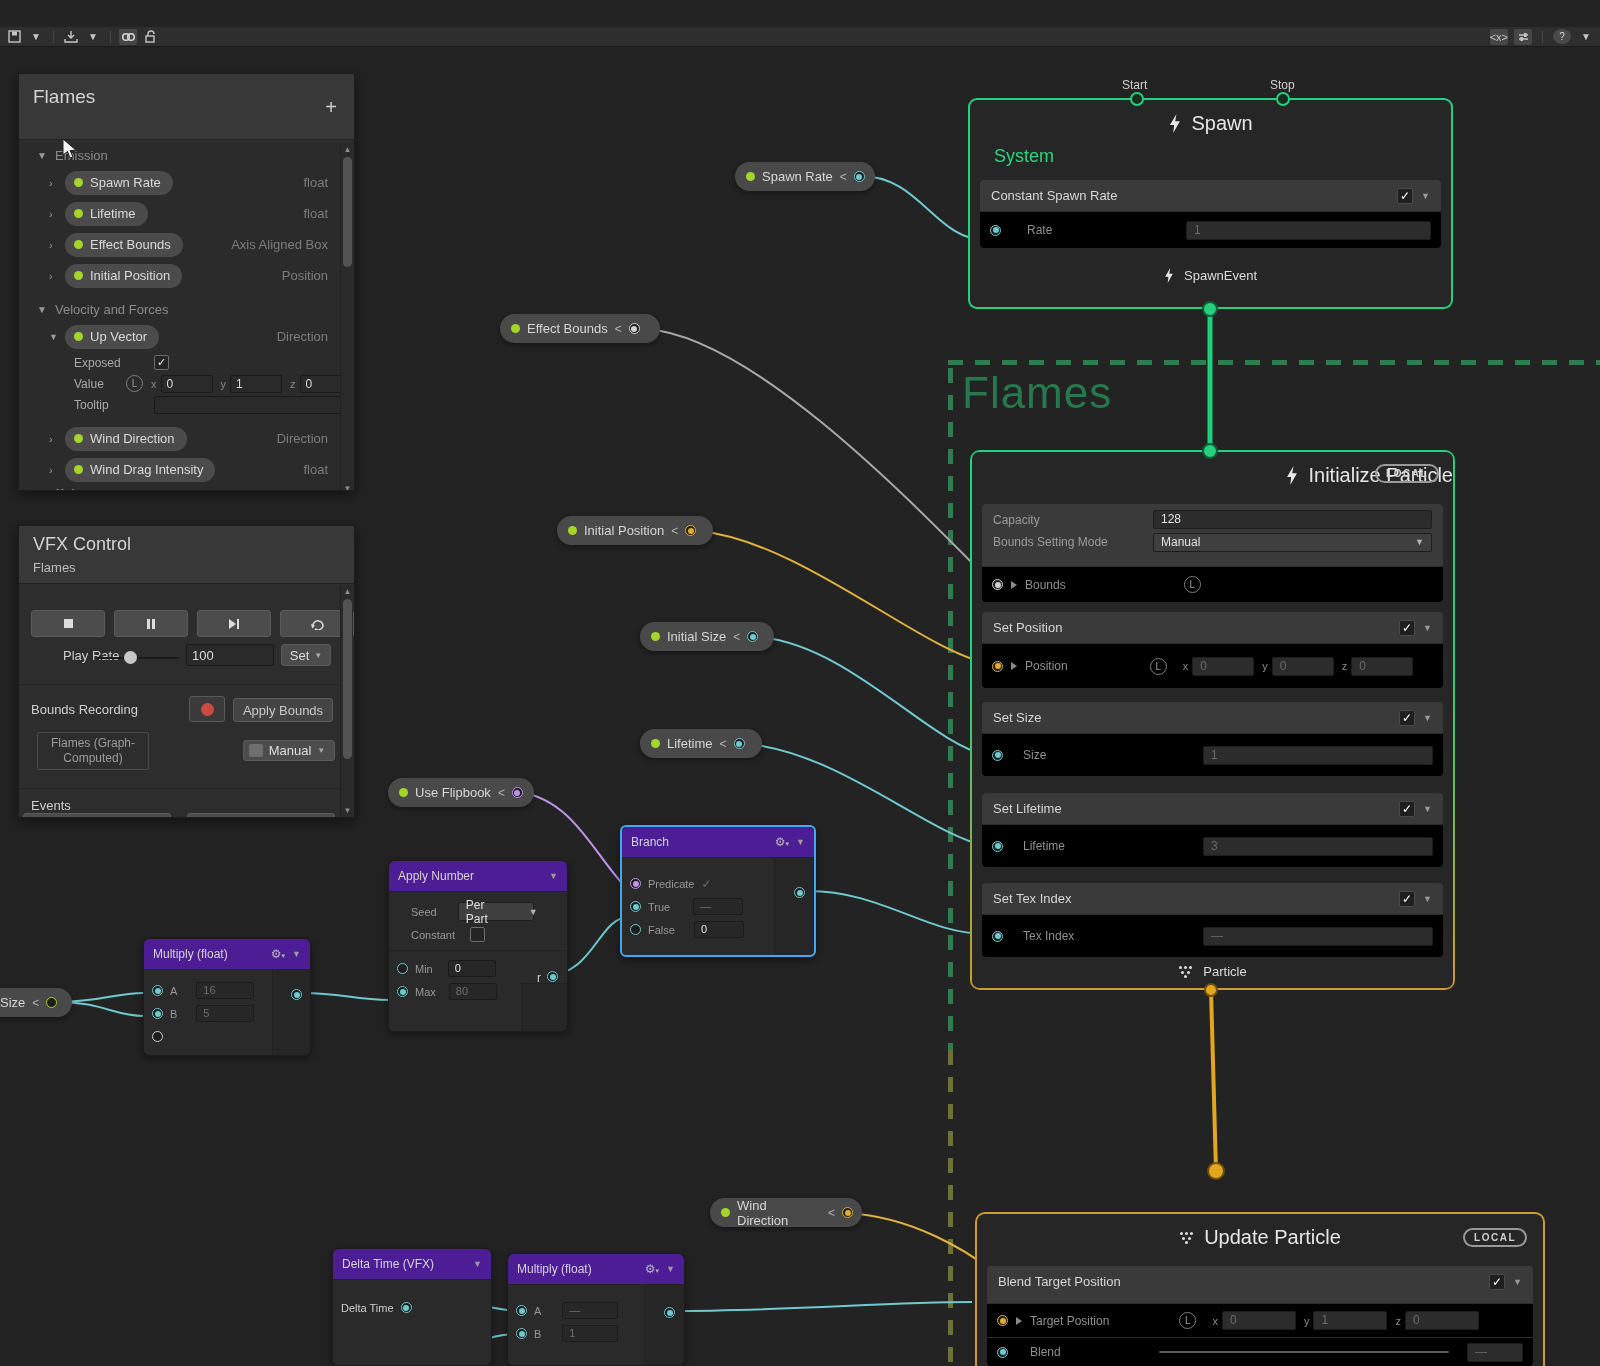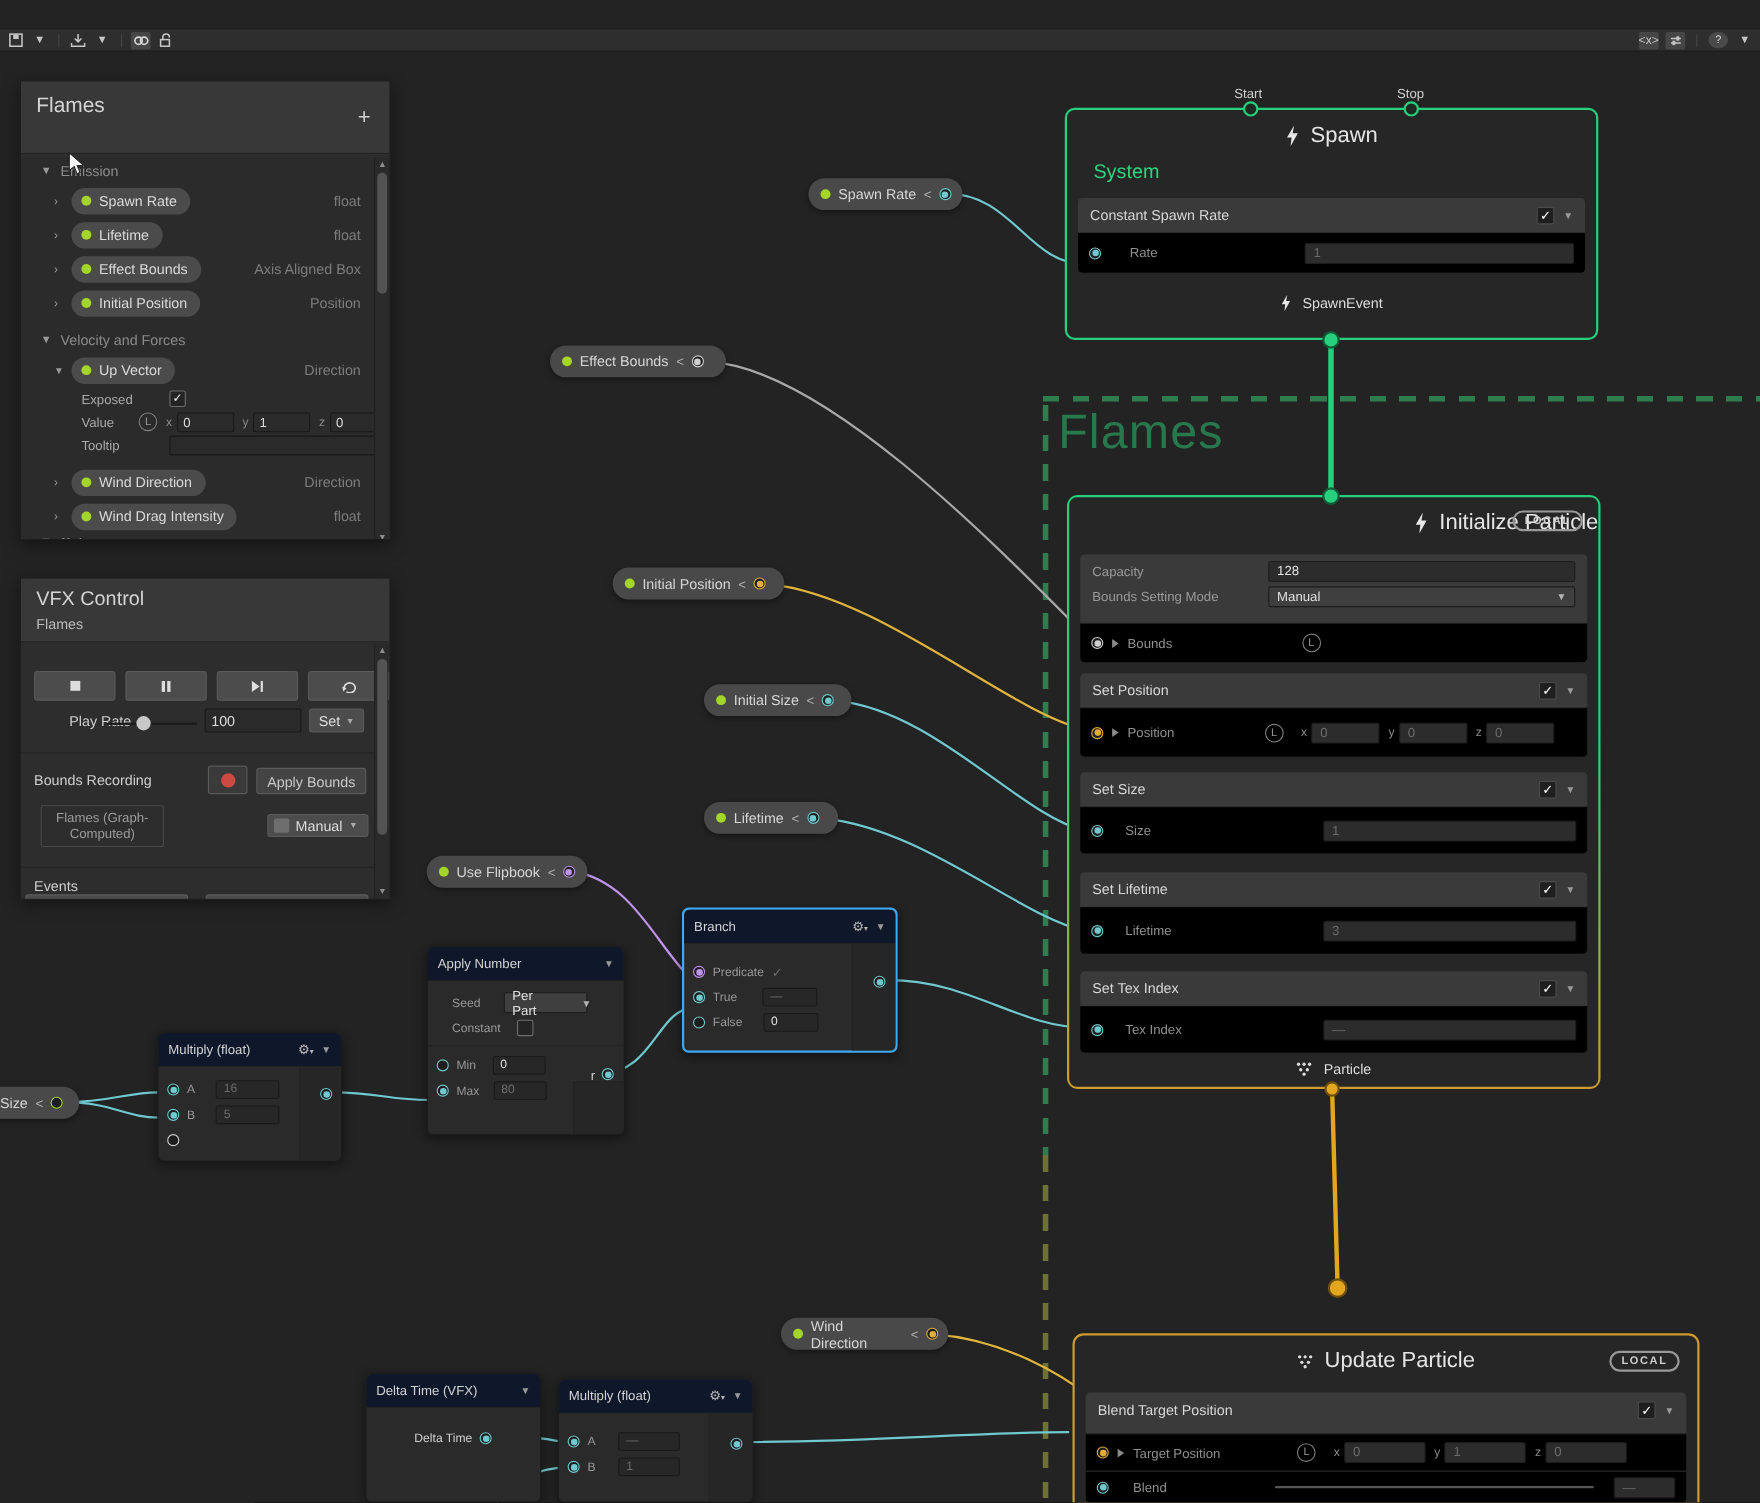--- a/index.html
+++ b/index.html
@@ -62,21 +62,21 @@
 
   .port{width:11px;height:11px;min-width:11px;border:1.5px solid currentColor;border-radius:50%;background:#1d1d1d;position:relative;display:inline-block;}
   .port.filled::after{content:"";position:absolute;inset:1.5px;border-radius:50%;background:currentColor;}
   .p-cyan{color:#6fc9cf;} .p-yellow{color:#e0ac3a;} .p-purple{color:#bf93ea;} .p-gray{color:#cfcfcf;} .p-lime{color:#a4d629;}
 
   .pill{position:absolute;height:29px;background:#494949;border-radius:15px;display:flex;align-items:center;gap:7px;padding:0 9px 0 11px;color:#d6d6d6;font-size:13px;z-index:4;box-shadow:0 2px 6px rgba(0,0,0,.4);}
   .pill .lt{color:#b5b5b5;font-size:12px;}
 
   .node{position:absolute;background:#2a2a2a;border:1px solid #1c1c1c;border-radius:6px;z-index:3;box-shadow:0 3px 10px rgba(0,0,0,.45);}
   .node.selected{border:2px solid #3fa9f5;}
-  .nhead{height:31px;display:flex;align-items:center;gap:7px;padding:0 9px;background:#0f172a;border-radius:6px 6px 0 0;border-bottom:1px solid #222;color:#d4d4d4;font-size:12px;}
+  .nhead{height:31px;display:flex;align-items:center;gap:7px;padding:0 9px;background:#4c1d95;border-radius:6px 6px 0 0;border-bottom:1px solid #222;color:#d4d4d4;font-size:12px;}
   .nhead .sp{flex:1;}
   .gear{color:#b5b5b5;font-size:12px;}
   .chevd{color:#9a9a9a;font-size:9px;}
   .nrow{height:23px;display:flex;align-items:center;gap:7px;padding:0 8px;color:#989898;font-size:11px;}
   .vbox{background:#272727;border:1px solid #1a1a1a;border-radius:2px;color:#6e6e6e;font-size:11px;height:17px;line-height:15px;padding:0 6px;min-width:44px;}
   .vbox.on{color:#e2e2e2;}
   .outcol{position:absolute;top:31px;right:0;bottom:0;border-left:1px solid #222;background:#262626;border-radius:0 0 6px 0;}
 
   .ctx{position:absolute;z-index:3;}
   .ctx-inner{position:absolute;inset:2px;background:#262626;border-radius:7px;}
@@ -316,21 +316,21 @@
       </div>
     <span class="port filled p-cyan" style="position:absolute;right:9px;top:60px;"></span>
   </div>
 
   <div class="node" style="left:332px;top:1248px;width:160px;height:118px;">
     <div class="nhead">
         <span>Delta Time (VFX)</span>
         <span class="sp"></span>
         <span class="chevd">▼</span>
       </div>
-    <div class="nrow" style="margin-top:16px;justify-content:center;color:#cfcfcf;">
+    <div class="nrow" style="margin-top:16px;justify-content:flex-start;color:#cfcfcf;">
         <span>Delta Time</span>
         <span class="port filled p-cyan"></span>
       </div>
   </div>
 
   <div class="node" style="left:507px;top:1253px;width:178px;height:113px;">
     <div class="nhead">
         <span>Multiply (float)</span>
         <span class="sp"></span>
         <span class="gear">⚙<span style="font-size:7px;">▾</span></span>

